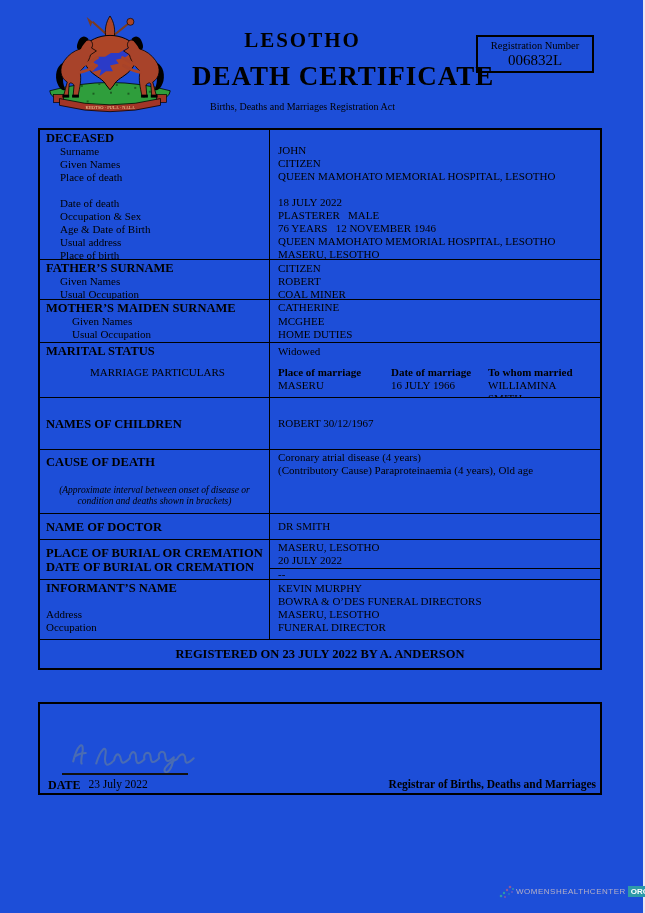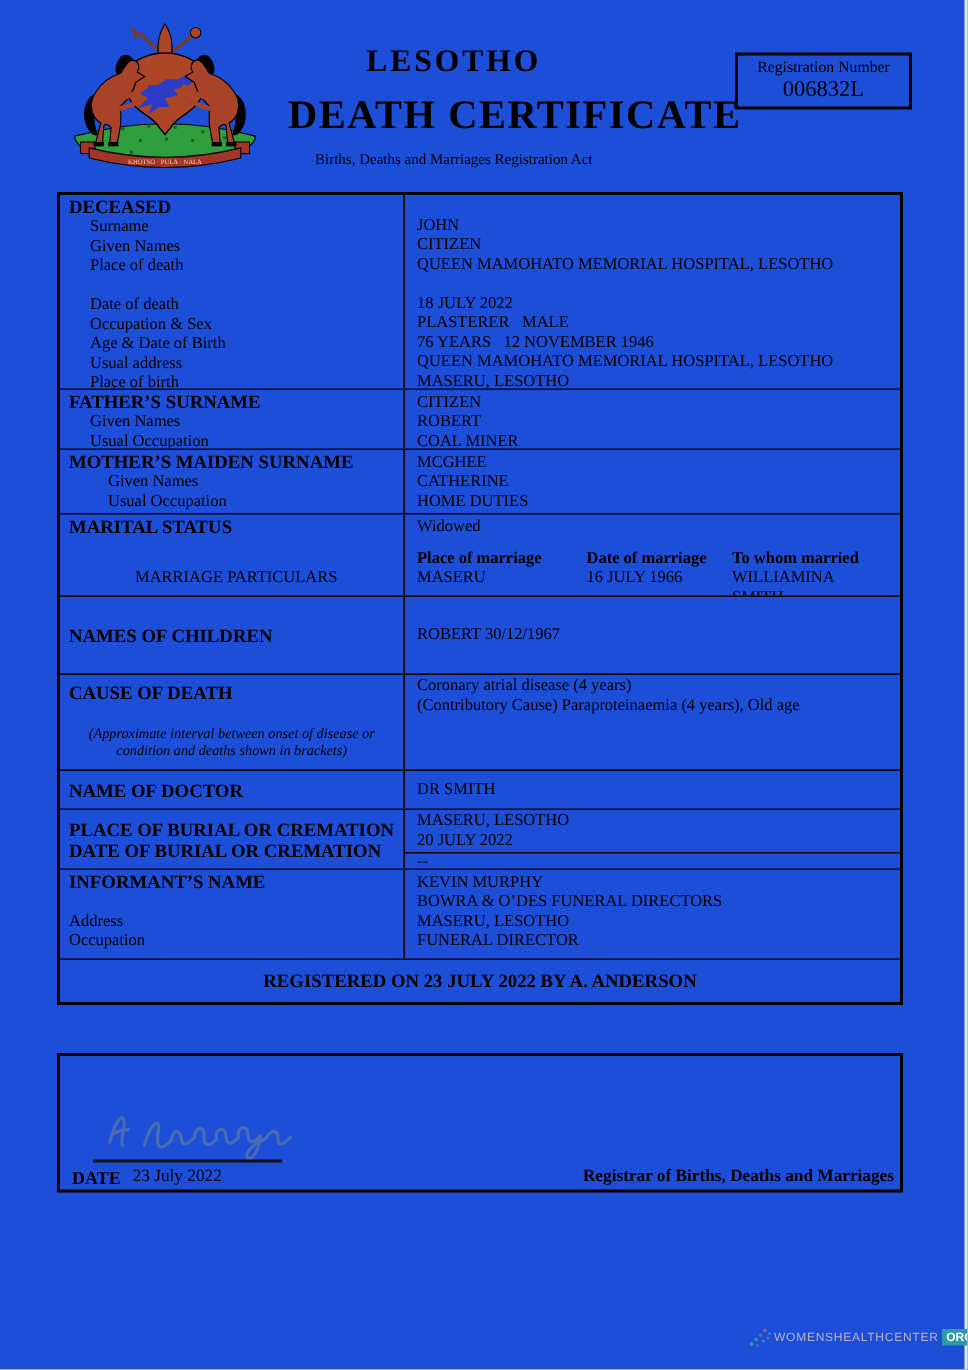--- a/index.html
+++ b/index.html
@@ -10,21 +10,21 @@
     overflow:hidden;
     box-shadow: inset -2px 0 0 #eae8f2;
   }
   
   .emblem { position:absolute; left:42px; top:14px; width:136px; height:104px; }
   .title-block { position:absolute; left:165px; top:28px; width:275px; text-align:center; }
   .country { font-size:21px; font-weight:bold; letter-spacing:2px; }
   .doctitle { font-size:27px; font-weight:bold; letter-spacing:1px; margin-top:8px; white-space:nowrap;margin-left:27px; }
   .acttitle { font-size:10px; margin-top:9px; }
   .regbox {
-    position:absolute; left:490px; top:35px; width:118px; height:38px;
+    position:absolute; left:476px; top:35px; width:118px; height:38px;
     border:2px solid #000; text-align:center; padding-top:3px;
   }
   .regbox .rlabel { font-size:10.5px; }
   .regbox .rnum { font-size:15px; margin-top:1px; }
   
   .cert-table {
     position:absolute; left:38px; top:128px; width:564px;
     border:2px solid #000; font-size:11px;
   }
   .row { display:flex; border-bottom:1px solid #000; overflow:hidden; }
@@ -39,21 +39,21 @@
   .h-father { height:40px; }
   .h-mother { height:43px; }
   .h-marital { height:55px; }
   .h-children { height:52px; }
   .h-cause { height:64px; }
   .h-doctor { height:26px; }
   .h-burial { height:40px; }
   .h-informant { height:60px; }
   .h-registered { height:28px; }
   .vcenter { display:flex; flex-direction:column; justify-content:center; }
-  .mparts-label { margin-top:21px; padding-left:44px; font-size:11px; }
+  .mparts-label { margin-top:8px; padding-left:44px; font-size:11px; }
   .mcols { display:flex; margin-top:8px; }
   .mcol1 { width:113px; } .mcol2 { width:97px; } .mcol3 { flex:1; }
   .mchead { font-weight:bold; line-height:13px; min-height:13px; }
   .cause-note { font-style:italic; font-size:9.5px; text-align:center; margin-top:16px; line-height:11px; }
   .burial-hold { padding-top:6px; }
   .burial-r { display:flex; flex-direction:column; padding:0; }
   .burial-sub1 { padding:1px 8px; height:29px; border-bottom:1px solid #000; }
   .burial-sub2 { padding:0 8px; line-height:10px; font-size:11px; }
   .registered-row { align-items:center; }
   .registered-row .hdr { padding:0 6px; }
@@ -186,22 +186,22 @@
       </div>
     </div>
 
     <div class="row h-mother">
       <div class="cl">
         <div class="hdr">MOTHER’S MAIDEN SURNAME</div>
         <div class="line ind2">Given Names</div>
         <div class="line ind2">Usual Occupation</div>
       </div>
       <div class="cr">
+        <div class="line">CATHERINE</div>
         <div class="line" style="line-height:14px">MCGHEE</div>
-        <div class="line">CATHERINE</div>
         <div class="line">HOME DUTIES</div>
       </div>
     </div>
 
     <div class="row h-marital">
       <div class="cl">
         <div class="hdr">MARITAL STATUS</div>
         <div class="mparts-label">MARRIAGE PARTICULARS</div>
       </div>
       <div class="cr">

